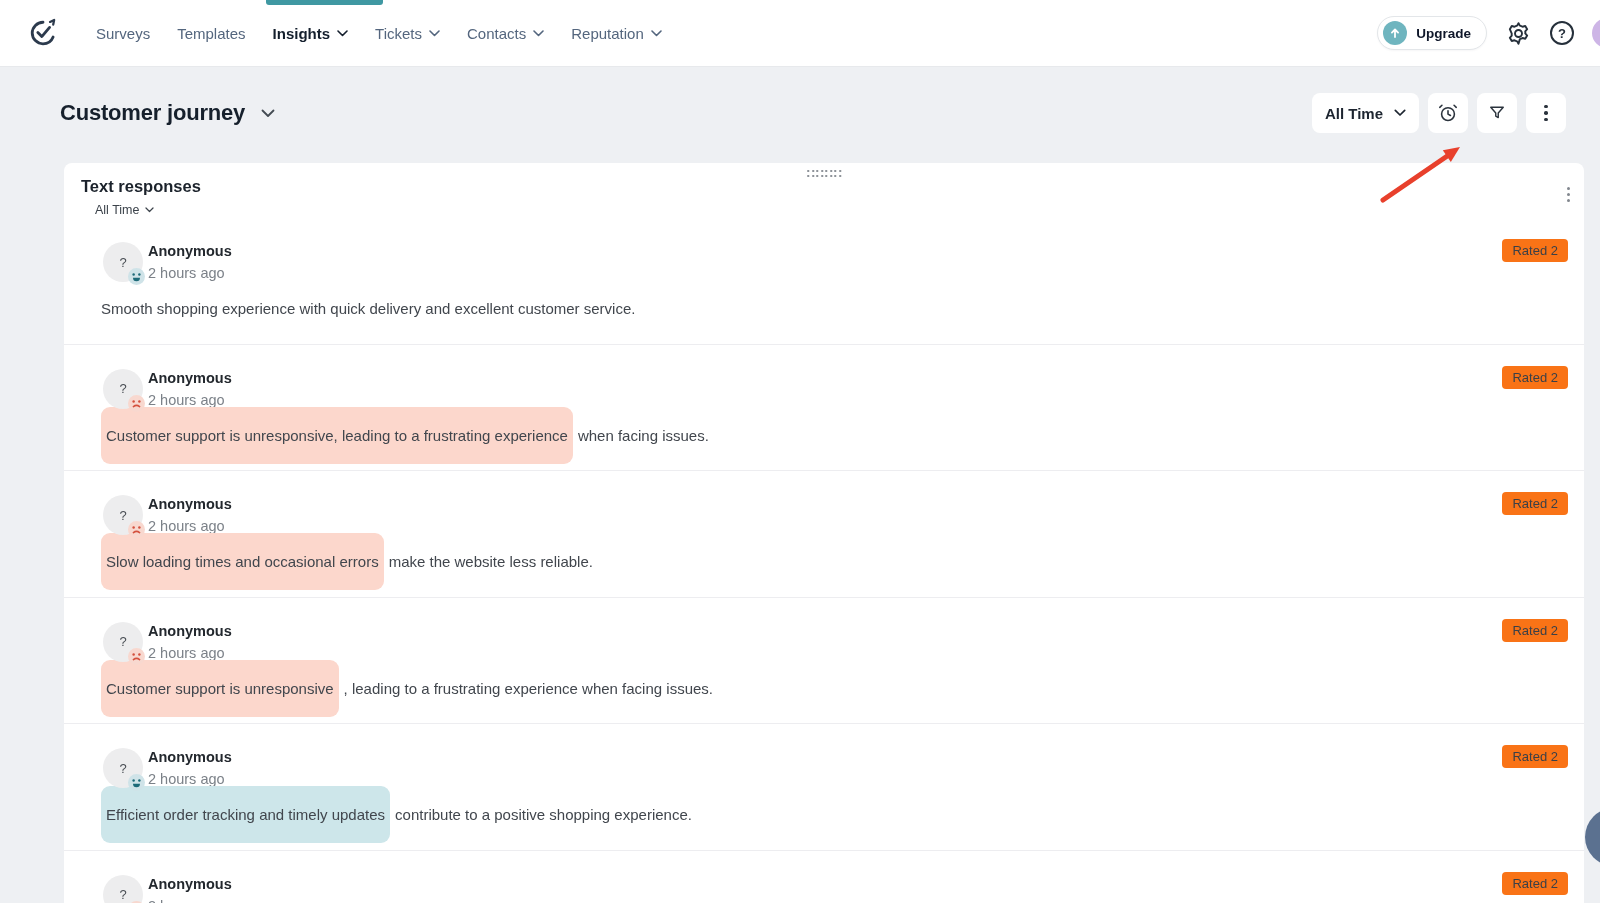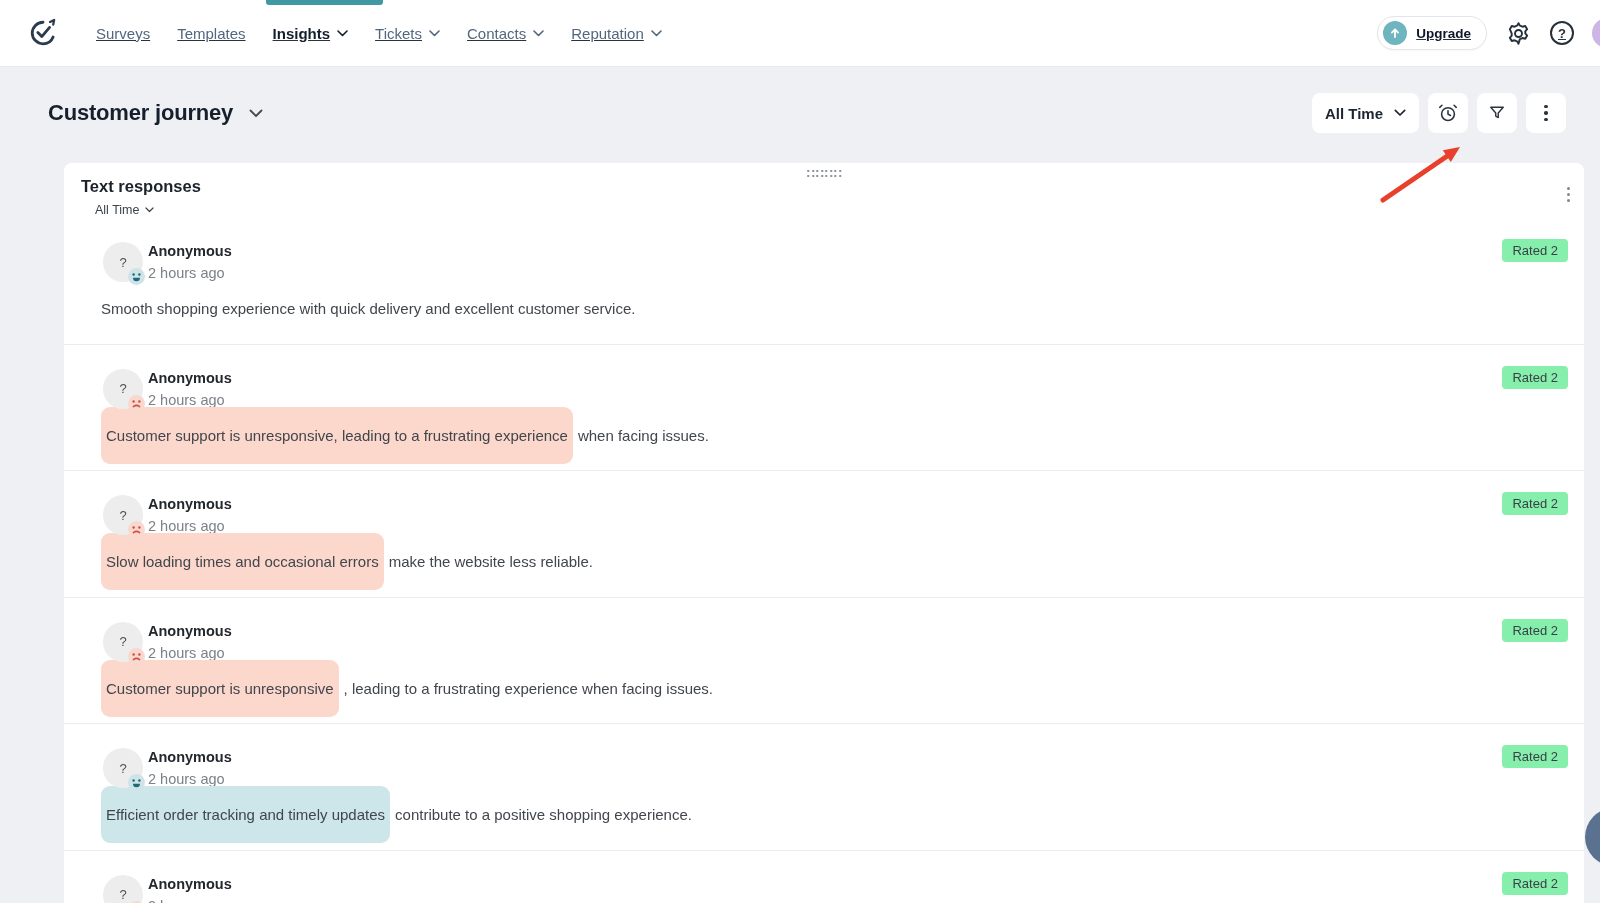--- a/index.html
+++ b/index.html
@@ -8,21 +8,21 @@
     position:relative; overflow:hidden;
     background:#eef0f3;
     font-family:"Liberation Sans", sans-serif;
     color:#2b333d;
   }
 
   
   .topnav {
     position:absolute; top:0; left:0; right:0; height:67px;
     background:#ffffff; border-bottom:1px solid #e7e9ec;
-    display:flex; align-items:center; z-index:5;text-decoration:underline;
+    display:flex; align-items:center; z-index:5;
   }
   .tab-indicator {
     position:absolute; top:0; left:266px; width:117px; height:5px;
     background:#3f98a2; border-radius:0 0 3px 3px;
   }
   .logo { margin-left:28px; width:30px; height:30px; flex:0 0 auto; cursor:pointer; }
   .nav-list { display:flex; gap:27px; margin-left:38px; list-style:none; align-items:center; }
   .nav-item {
     display:flex; align-items:center; gap:7px;
     font-size:15px; color:#54667e; cursor:pointer; white-space:nowrap;
@@ -47,21 +47,21 @@
     display:flex; align-items:center; justify-content:center;
     font-size:13px; font-weight:700; color:#26303b; cursor:pointer;
   }
   .nav-avatar {
     width:30px; height:30px; border-radius:50%; background:#cdb5e6;
     margin-right:-22px; flex:0 0 auto; cursor:pointer;
   }
 
   
   .page-header {
-    position:absolute; top:88px; left:48px; right:34px; height:50px;
+    position:absolute; top:88px; left:60px; right:34px; height:50px;
     display:flex; 
   }
   .title-wrap { display:flex; align-items:center; gap:16px; cursor:pointer; }
   .page-title { font-size:22px; font-weight:700; color:#16202c; letter-spacing:-.2px; }
   .header-controls { margin-left:auto; display:flex; align-items:center; gap:9px; }
   .pill {
     height:40px; background:#fff; border-radius:8px;
     display:flex; align-items:center; gap:11px; padding:0 13px;
     font-size:15px; font-weight:700; color:#1d2530; cursor:pointer;
   }
@@ -116,21 +116,21 @@
     background:#ededee; display:flex; align-items:center; justify-content:center;
     font-size:13px; color:#4a4f55; flex:0 0 auto;
   }
   .sent-badge { position:absolute; right:-2px; bottom:-3px; width:17px; height:17px; }
   .sent-badge svg { width:17px; height:17px; display:block; }
   .who { margin-left:5px; padding-top:1px; }
   .name { font-size:14.5px; font-weight:700; color:#23282e; }
   .time { margin-top:6px; font-size:14.5px; color:#7b8188; }
   .rating-badge {
     position:absolute; right:16px; top:21px;
-    background:#86efac; border-radius:4px; padding:4px 10px;
+    background:#f97316; border-radius:4px; padding:4px 10px;
     font-size:13px; color:#3b4047;
   }
   .response-text { margin-top:16px; font-size:15px; color:#41464d; line-height:1.5; }
   .hl { padding:20px 5px; margin-right:5px; border-radius:9px; }
   .hl-negative { background:#fcd7cc; }
   .hl-positive { background:#cde6ea;margin-top:40px; }
 
   
   .fab {
     position:absolute; left:1585px; top:808px; width:58px; height:58px;

